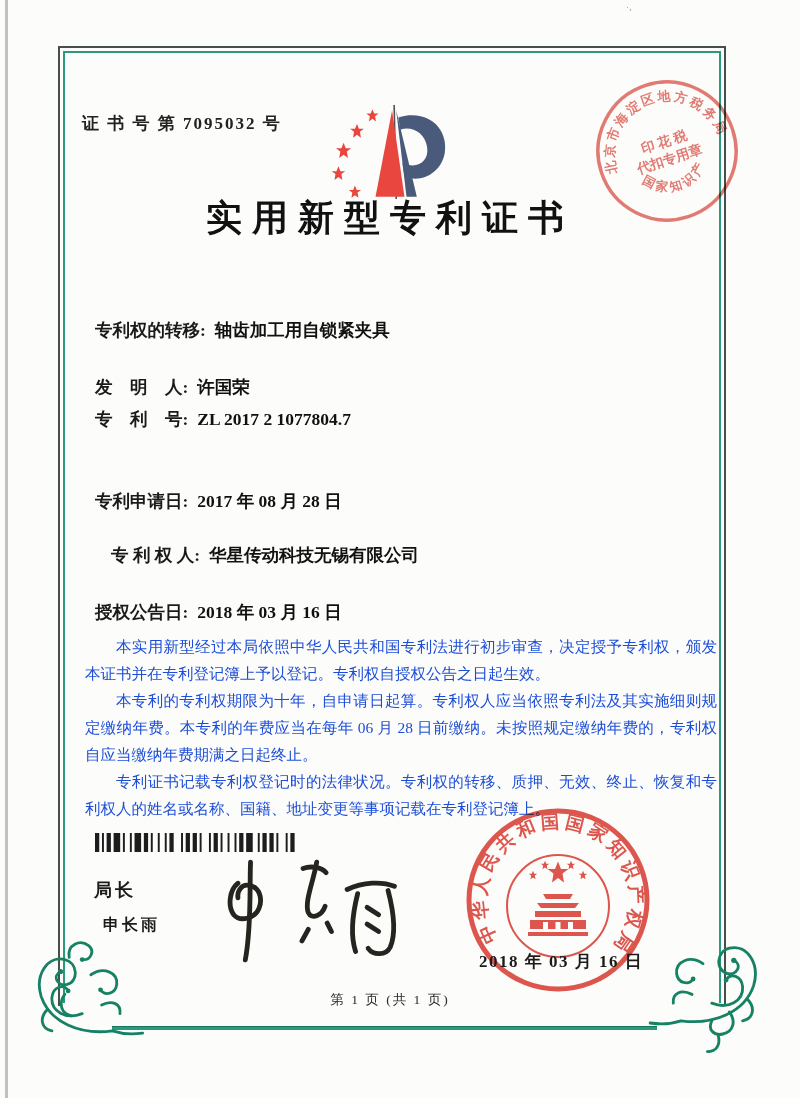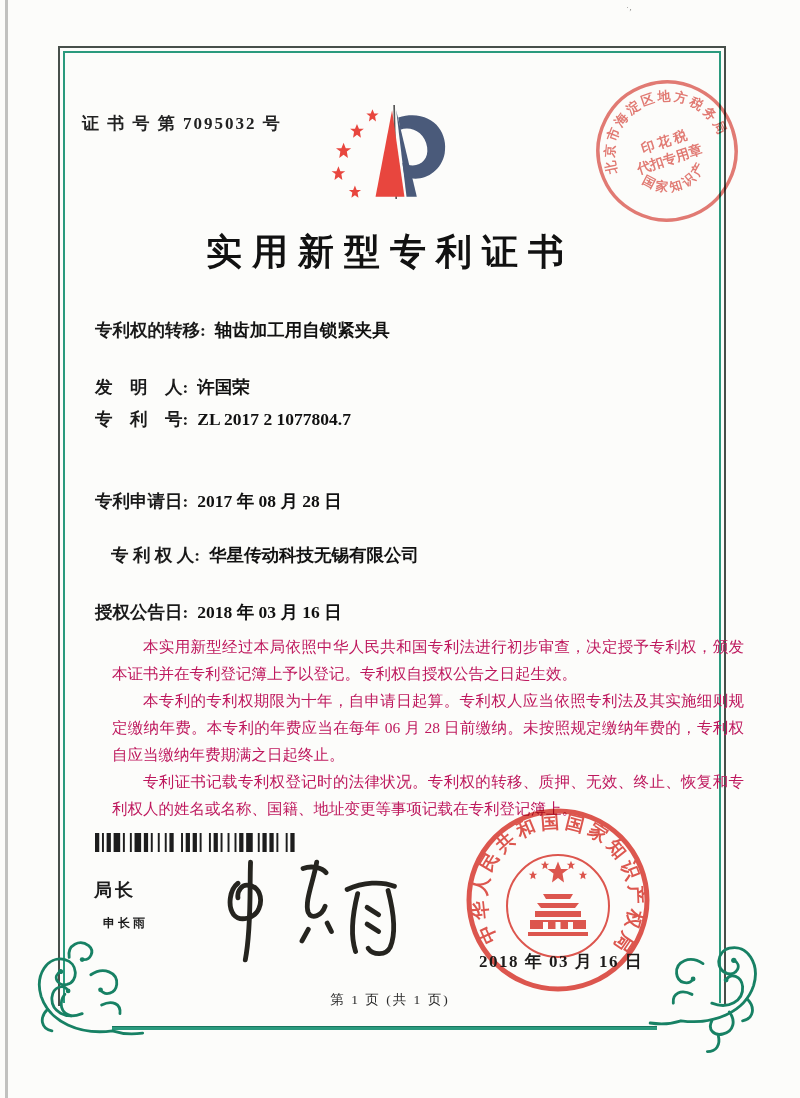--- a/index.html
+++ b/index.html
@@ -18,36 +18,36 @@
     border-top:2px solid #474f4a;border-left:2px solid #474f4a;border-right:2px solid #474f4a;}
   .frame-inner{left:63px;top:51px;width:654px;height:950px;
     border-top:2px solid #2a9a7d;border-left:2px solid #2a9a7d;border-right:2px solid #2a9a7d;}
   .bottom-rule{left:112px;top:1026px;width:545px;height:3px;background:#2a9a7d;border-top:1px solid #18755e;}
   .corner-ornament{width:132px;height:108px;}
   .corner-ornament.left{left:14px;top:938px;}
   .corner-ornament.right{left:648px;top:936px;transform:scaleX(-1);width:132px;height:130px;}
   
   .cert-no{left:82px;top:112px;font-size:17px;letter-spacing:2px;font-weight:600;color:#222;}
   .logo{left:328px;top:104px;width:124px;height:98px;}
-  .title{left:58px;top:228px;width:664px;text-align:center;
+  .title{left:58px;top:194px;width:664px;text-align:center;
     font-size:36px;font-weight:700;letter-spacing:10px;color:#111;}
   
   .field{left:95px;font-size:17.5px;white-space:nowrap;}
   .field .lab{font-weight:600;color:#1a1a1a;}
   .field .val{font-weight:700;margin-left:9px;color:#111;}
   .f0{top:318px;} .f1{top:375px;} .f2{top:407px;} .f3{top:489px;} .f4{top:543px;margin-left:16px;} .f5{top:600px;}
   
   .body-text{left:85px;top:633px;width:632px;font-size:15.5px;line-height:27px;
-    text-align:justify;color:#be185d;margin-left:27px;}
+    text-align:justify;color:#1d4ed8;}
   .body-text p{margin:0;text-indent:2em;}
   
   .barcode{left:95px;top:833px;width:200px;height:20px;}
   
   .sig-title{left:94px;top:878px;font-size:18px;font-weight:600;letter-spacing:3px;}
-  .sig-name{left:103px;top:915px;font-size:12px;font-weight:600;letter-spacing:3px;}
+  .sig-name{left:103px;top:915px;font-size:16px;font-weight:600;letter-spacing:3px;}
   .sig-hand{left:202px;top:858px;width:200px;height:105px;}
   
   .seal{left:464px;top:806px;width:188px;height:188px;opacity:.92;mix-blend-mode:multiply;}
   .seal-date{left:479px;top:950px;font-size:17px;letter-spacing:1.5px;font-weight:600;color:#1d1b1a;}
   
   .stamp{left:592px;top:76px;width:150px;height:150px;opacity:.8;mix-blend-mode:multiply;}
   
   .footer{left:58px;top:991px;width:664px;text-align:center;font-size:13.5px;letter-spacing:2px;color:#2a2a2a;}
 </style>
 </head>

